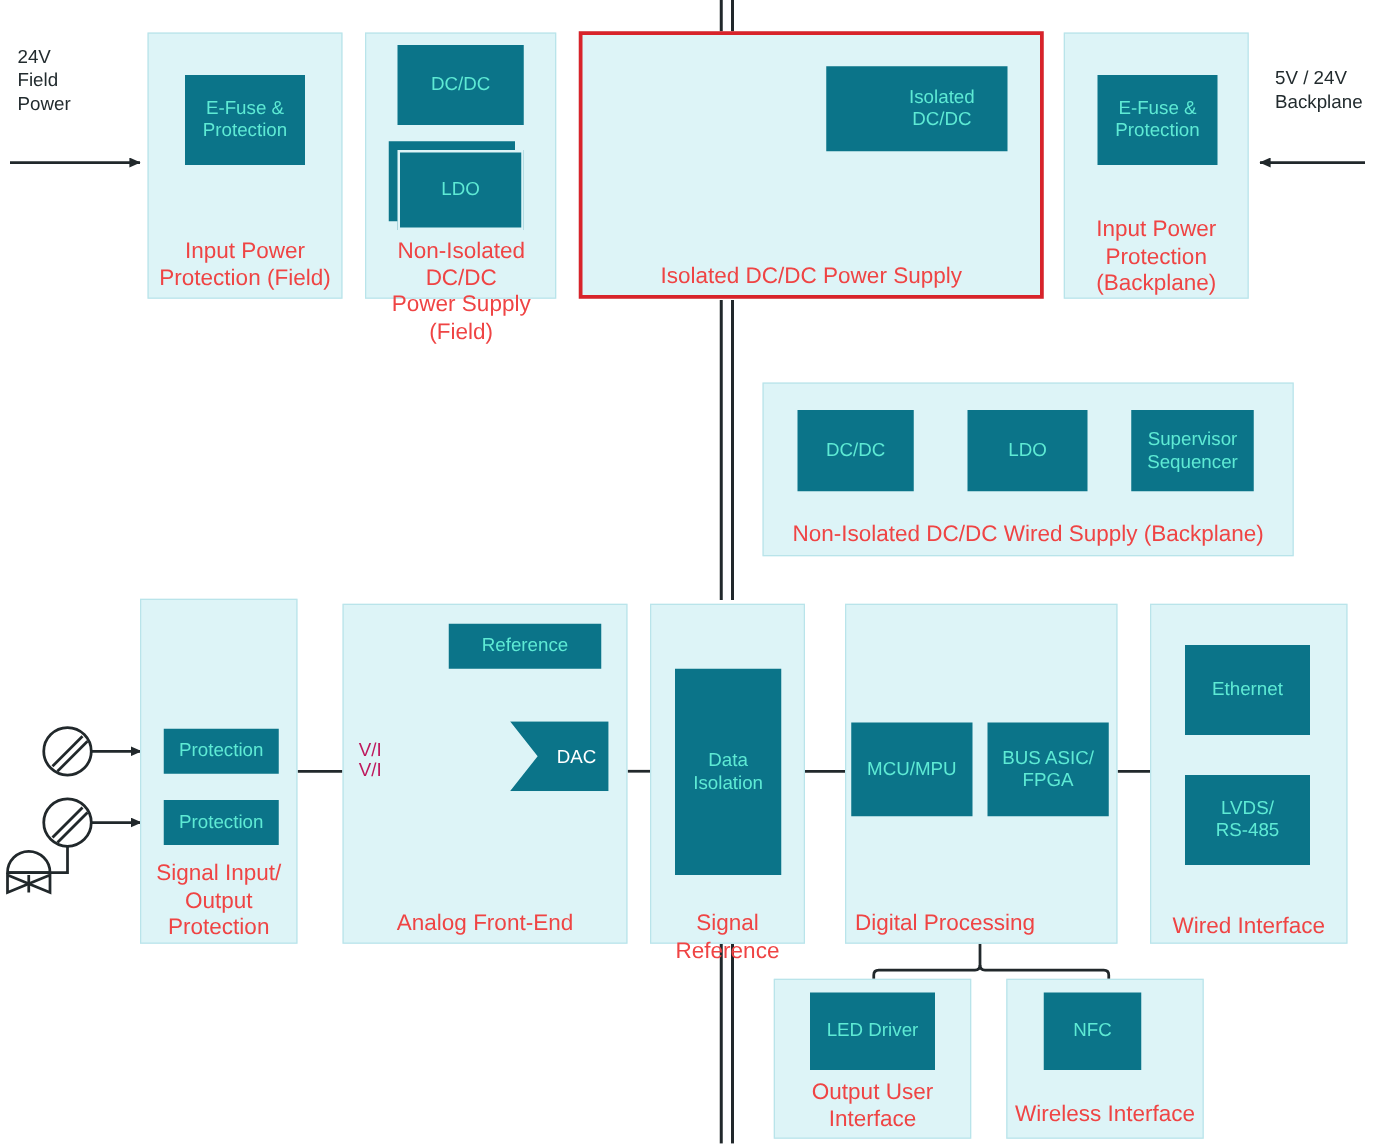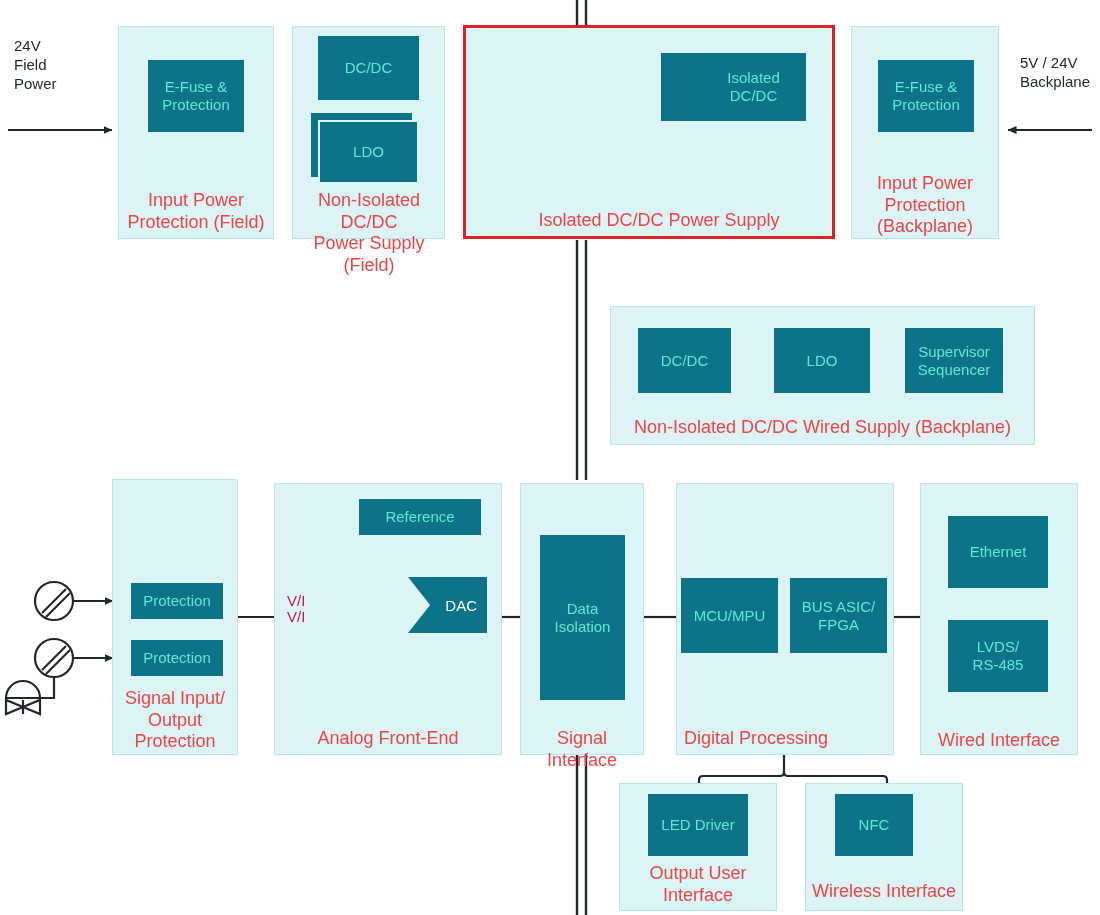--- a/index.html
+++ b/index.html
@@ -241,21 +241,21 @@
   <div class="panel" style="left:292px; top:26px; width:153px; height:213px;"></div>
   <div class="blk" style="left:318px; top:36px; width:101px; height:64px;">DC/DC</div>
 
   <div class="ldo-stack-shadow" style="left:311px; top:113px; width:101px; height:64px;"></div>
   <div class="blk" style="left:318px; top:120px; width:101px; height:64px; border:2px solid #ddf4f7;">LDO</div>
   <div class="panel-caption" style="left:288px; top:190px; width:162px;">Non-Isolated DC/DC
 Power Supply (Field)</div>
 
   <div class="panel highlight" style="left:463px; top:25px; width:372px; height:214px;"></div>
   <div class="blk" style="left:661px; top:53px; width:145px; height:68px;padding-left:44px;">Isolated DC/DC</div>
-  <div class="panel-caption" style="left:463px; top:210px; width:372px;padding-left:10px;">Isolated DC/DC Power Supply</div>
+  <div class="panel-caption" style="left:463px; top:210px; width:372px;">Isolated DC/DC Power Supply</div>
 
   <div class="panel" style="left:851px; top:26px; width:148px; height:213px;"></div>
   <div class="blk" style="left:878px; top:60px; width:96px; height:72px;">E-Fuse &amp;
 Protection</div>
   <div class="panel-caption" style="left:851px; top:173px; width:148px;">Input Power
 Protection
 (Backplane)</div>
 
   <div class="free-label" style="left:14px; top:37px;">24V
 Field
@@ -280,21 +280,21 @@
   <div class="panel" style="left:274px; top:483px; width:228px; height:272px;"></div>
   <div class="blk" style="left:359px; top:499px; width:122px; height:36px;">Reference</div>
   <div class="dac-shape" style="left:408px; top:577px; width:79px; height:56px;">DAC</div>
   <div class="vi-label" style="left:287px; top:592px;">V/I</div>
   <div class="vi-label" style="left:287px; top:608px;">V/I</div>
   <div class="panel-caption" style="left:274px; top:728px; width:228px;">Analog Front-End</div>
 
   <div class="panel" style="left:520px; top:483px; width:124px; height:272px;"></div>
   <div class="blk" style="left:540px; top:535px; width:85px; height:165px;">Data
 Isolation</div>
-  <div class="panel-caption" style="left:520px; top:728px; width:124px;">Signal Interface</div>
+  <div class="panel-caption" style="left:520px; top:728px; width:124px;">Signal Reference</div>
 
   <div class="panel" style="left:676px; top:483px; width:218px; height:272px;"></div>
   <div class="blk" style="left:681px; top:578px; width:97px; height:75px;">MCU/MPU</div>
   <div class="blk" style="left:790px; top:578px; width:97px; height:75px;">BUS ASIC/
 FPGA</div>
   <div class="panel-caption" style="left:668px; top:728px; width:176px;">Digital Processing</div>
 
   <div class="panel" style="left:920px; top:483px; width:158px; height:272px;"></div>
   <div class="blk" style="left:948px; top:516px; width:100px; height:72px;">Ethernet</div>
   <div class="blk" style="left:948px; top:620px; width:100px; height:72px;">LVDS/

